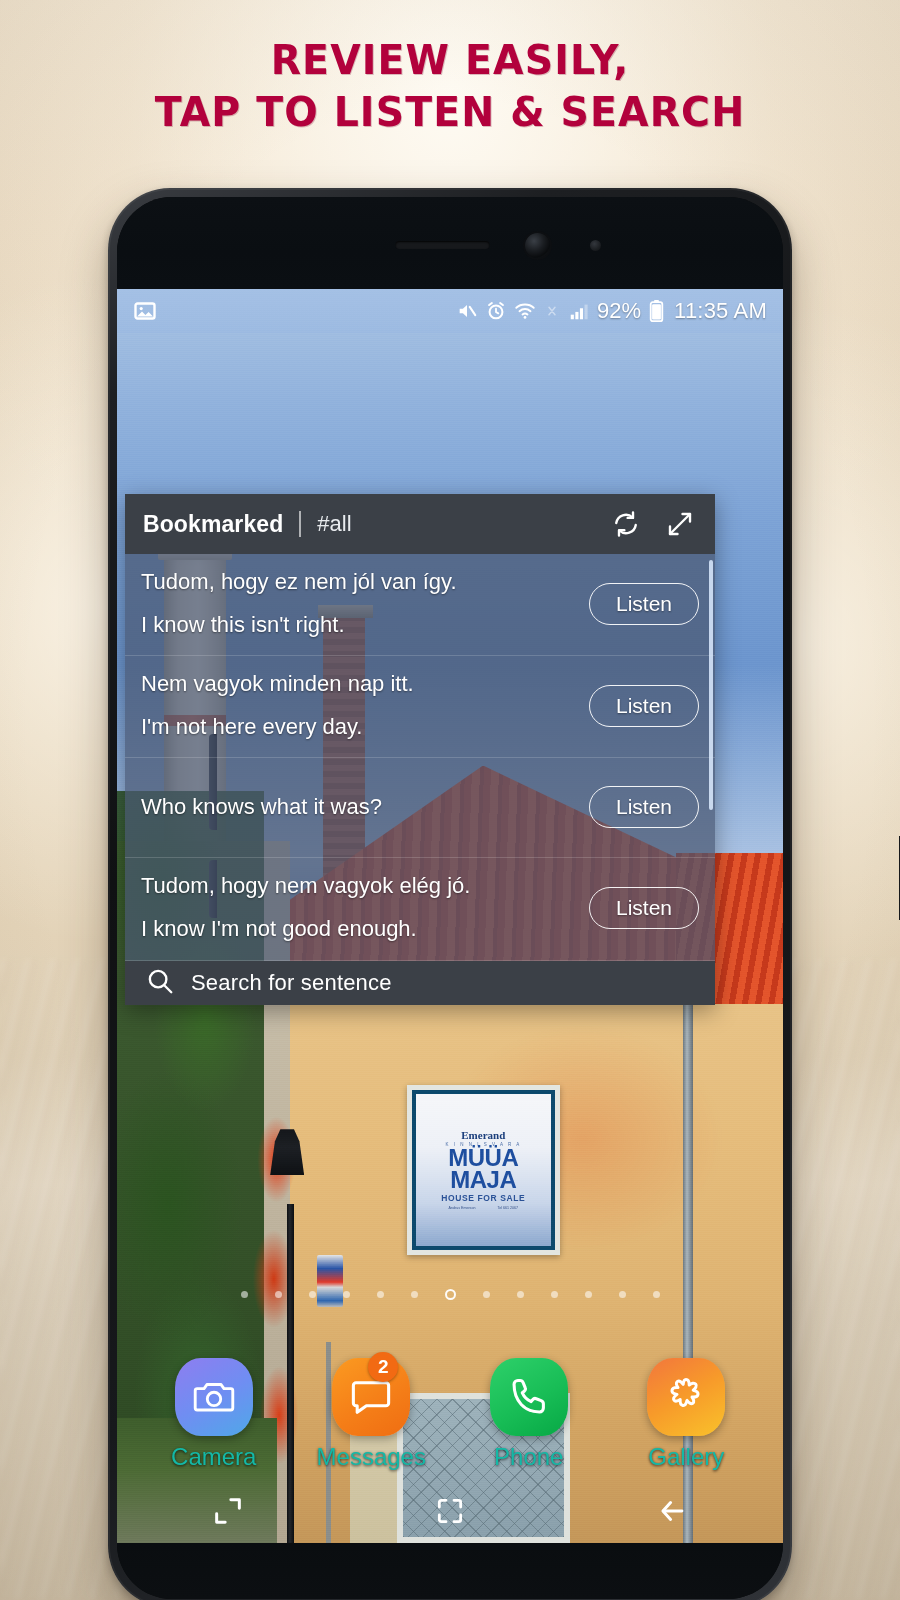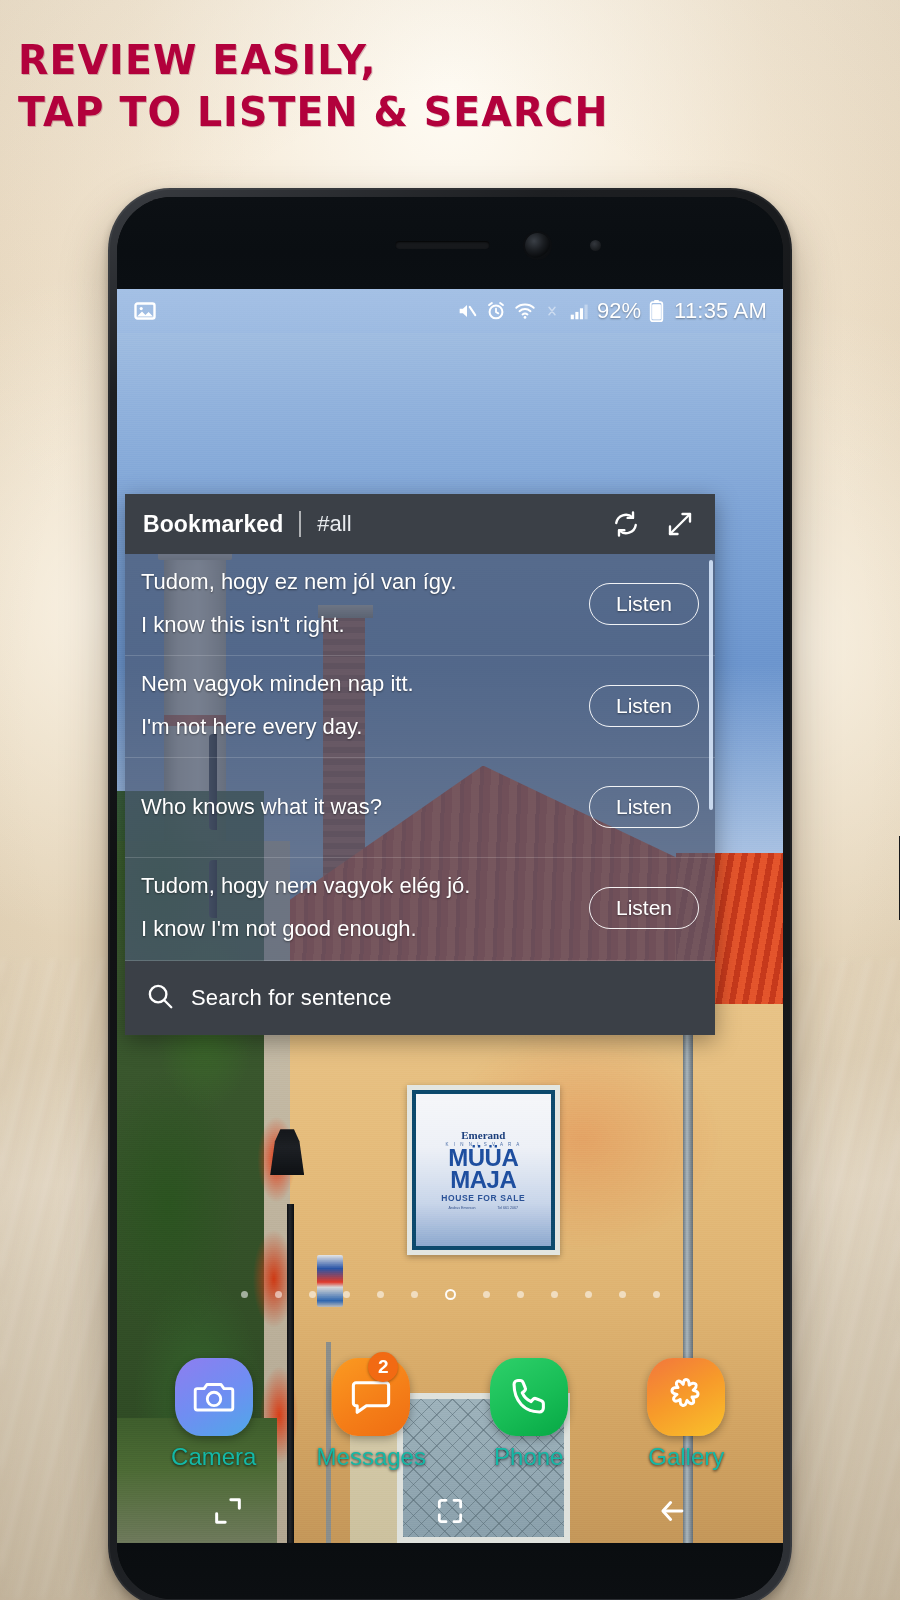--- a/index.html
+++ b/index.html
@@ -53,21 +53,21 @@
     background: radial-gradient(ellipse 85% 70% at 50% 45%, rgba(0,0,0,0) 55%, rgba(120,96,66,0.16) 100%);
     pointer-events: none;
   }
 
   
   .headline {
     position: absolute;
     top: 38px;
     left: 0;
     width: 900px;
-    text-align: left;
+    text-align: center;
     z-index: 6;
   }
   .headline-line {
     display: block;
     color: #b2013c;
     font-family: "DejaVu Sans", sans-serif;
     font-weight: bold;
     letter-spacing: 1.2px;
     line-height: 1.08;
     text-shadow: 1px 1px 0 rgba(120,0,35,0.25);
@@ -386,21 +386,21 @@
   }
   .ov-scroll {
     position: absolute;
     right: 2px; top: 6px;
     width: 4px; height: 250px;
     border-radius: 2px;
     background: rgba(220,235,255,0.85);
   }
 
   .ov-search {
-    height: 74px;
+    height: 44px;
     background: #3b4047;
     display: flex; align-items: center;
     padding: 0 20px;
     gap: 16px;
     cursor: text;
   }
   .ov-search-text { color: #ffffff; font-size: 22px; letter-spacing: .2px; }
 
   
   .page-dots {

